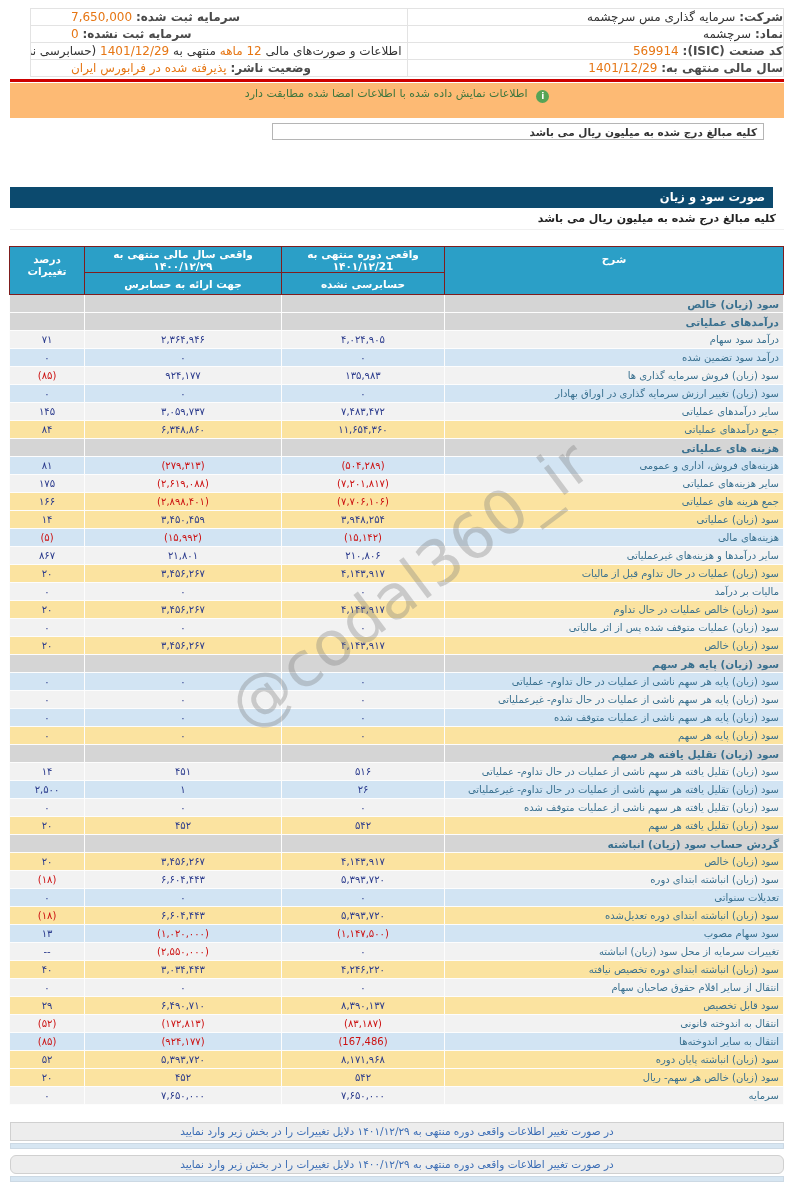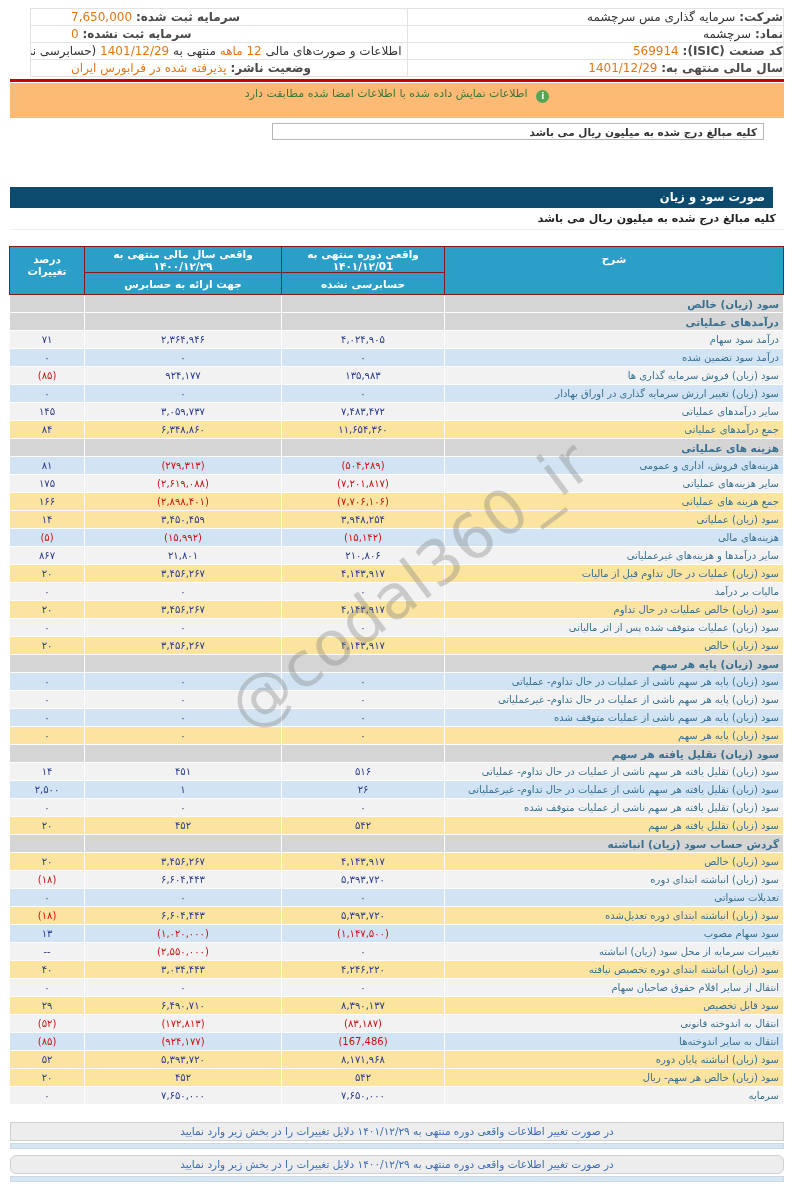--- a/index.html
+++ b/index.html
@@ -157,21 +157,21 @@
 <table class="pl-table">
   <colgroup>
     <col style="width:339px">
       <col style="width:163px">
       <col style="width:197px">
       <col style="width:75px">
   </colgroup>
   <thead>
     <tr>
       <th rowspan="2" class="h-span">شرح</th>
-      <th class="h-top">واقعی دوره منتهی به ۱۴۰۱/۱۲/01</th>
+      <th class="h-top">واقعی دوره منتهی به ۱۴۰۱/۱۲/21</th>
       <th class="h-top">واقعی سال مالی منتهی به ۱۴۰۰/۱۲/۲۹</th>
       <th rowspan="2" class="h-span">درصد تغییرات</th>
     </tr>
     <tr>
       <th class="h-sub">حسابرسی نشده</th>
       <th class="h-sub">جهت ارائه به حسابرس</th>
     </tr>
   </thead>
   <tbody>
       <tr class="sec">

